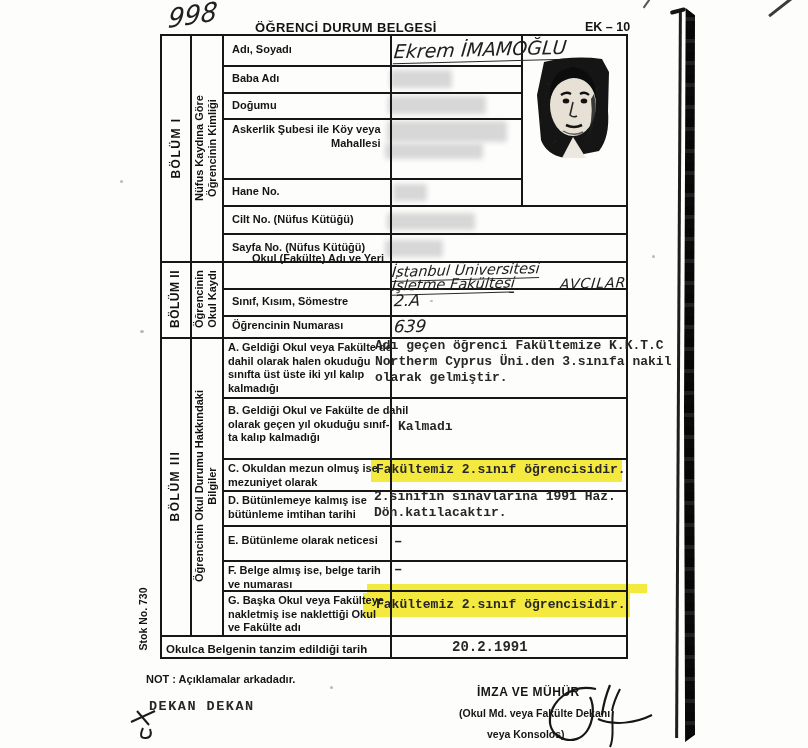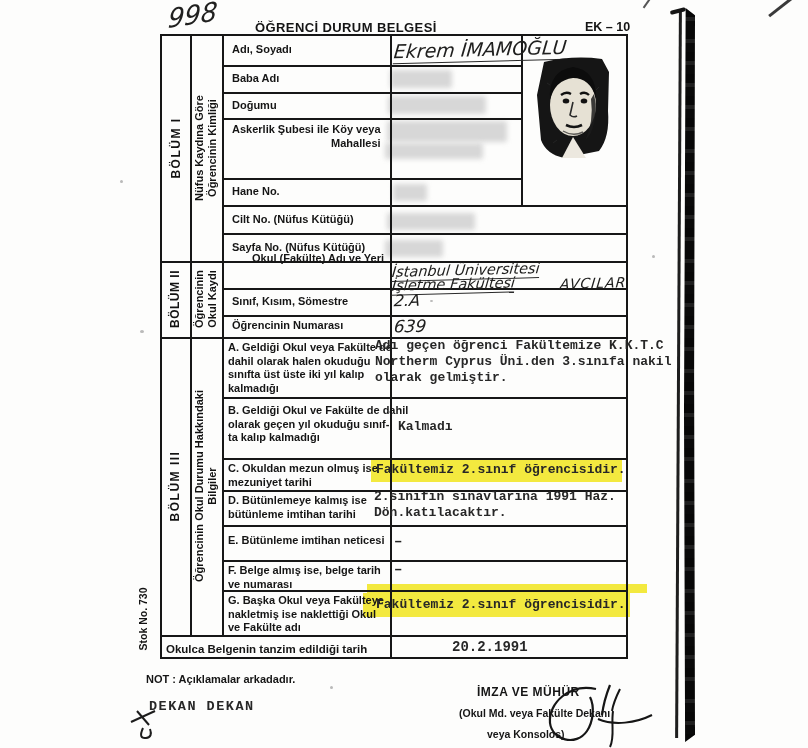--- a/index.html
+++ b/index.html
@@ -132,24 +132,24 @@
 <div class="hand" style="left:394px;top:316px;font-size:17px;">639</div>
 
 <div class="lbl" style="left:228px;top:341px;">A. Geldiği Okul veya Fakülte de
 dahil olarak halen okuduğu
 sınıfta üst üste iki yıl kalıp
 kalmadığı</div>
 <div class="lbl" style="left:228px;top:404px;">B. Geldiği Okul ve Fakülte de dahil
 olarak geçen yıl okuduğu sınıf-
 ta kalıp kalmadığı</div>
 <div class="lbl" style="left:228px;top:462px;">C. Okuldan mezun olmuş ise
-mezuniyet tarihi</div>
+mezuniyet olarak</div>
 <div class="lbl" style="left:228px;top:494px;">D. Bütünlemeye kalmış ise
 bütünleme imtihan tarihi</div>
-<div class="lbl" style="left:228px;top:534px;">E. Bütünleme imtihan neticesi</div>
+<div class="lbl" style="left:228px;top:534px;">E. Bütünleme olarak neticesi</div>
 <div class="lbl" style="left:228px;top:564px;">F. Belge almış ise, belge tarih
 ve numarası</div>
 <div class="lbl" style="left:228px;top:594px;">G. Başka Okul veya Fakülteye
 nakletmiş ise naklettiği Okul
 ve Fakülte adı</div>
 
 <div class="typed" style="left:375px;top:338px;">Adı geçen öğrenci Fakültemize K.K.T.C
 Northerm Cyprus Üni.den 3.sınıfa nakil
 olarak gelmiştir.</div>
 <div class="typed" style="left:398px;top:419px;">Kalmadı</div>

